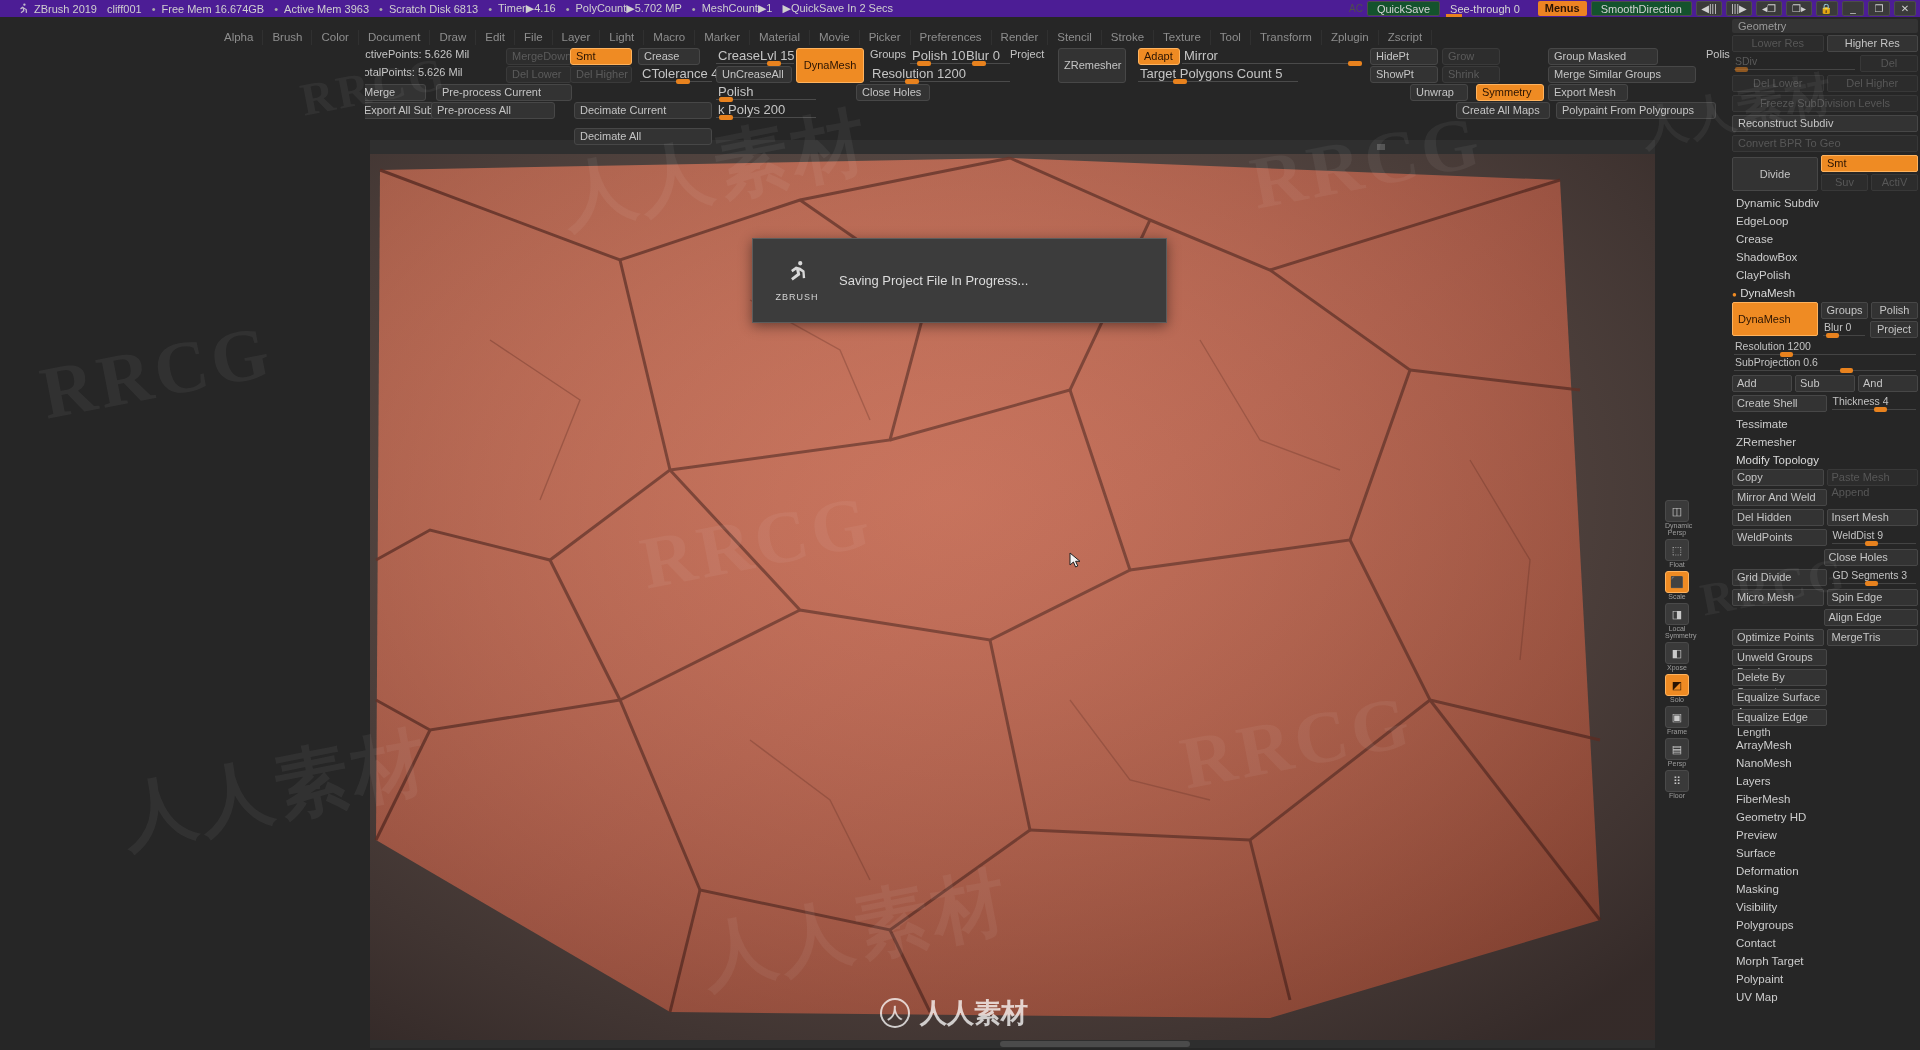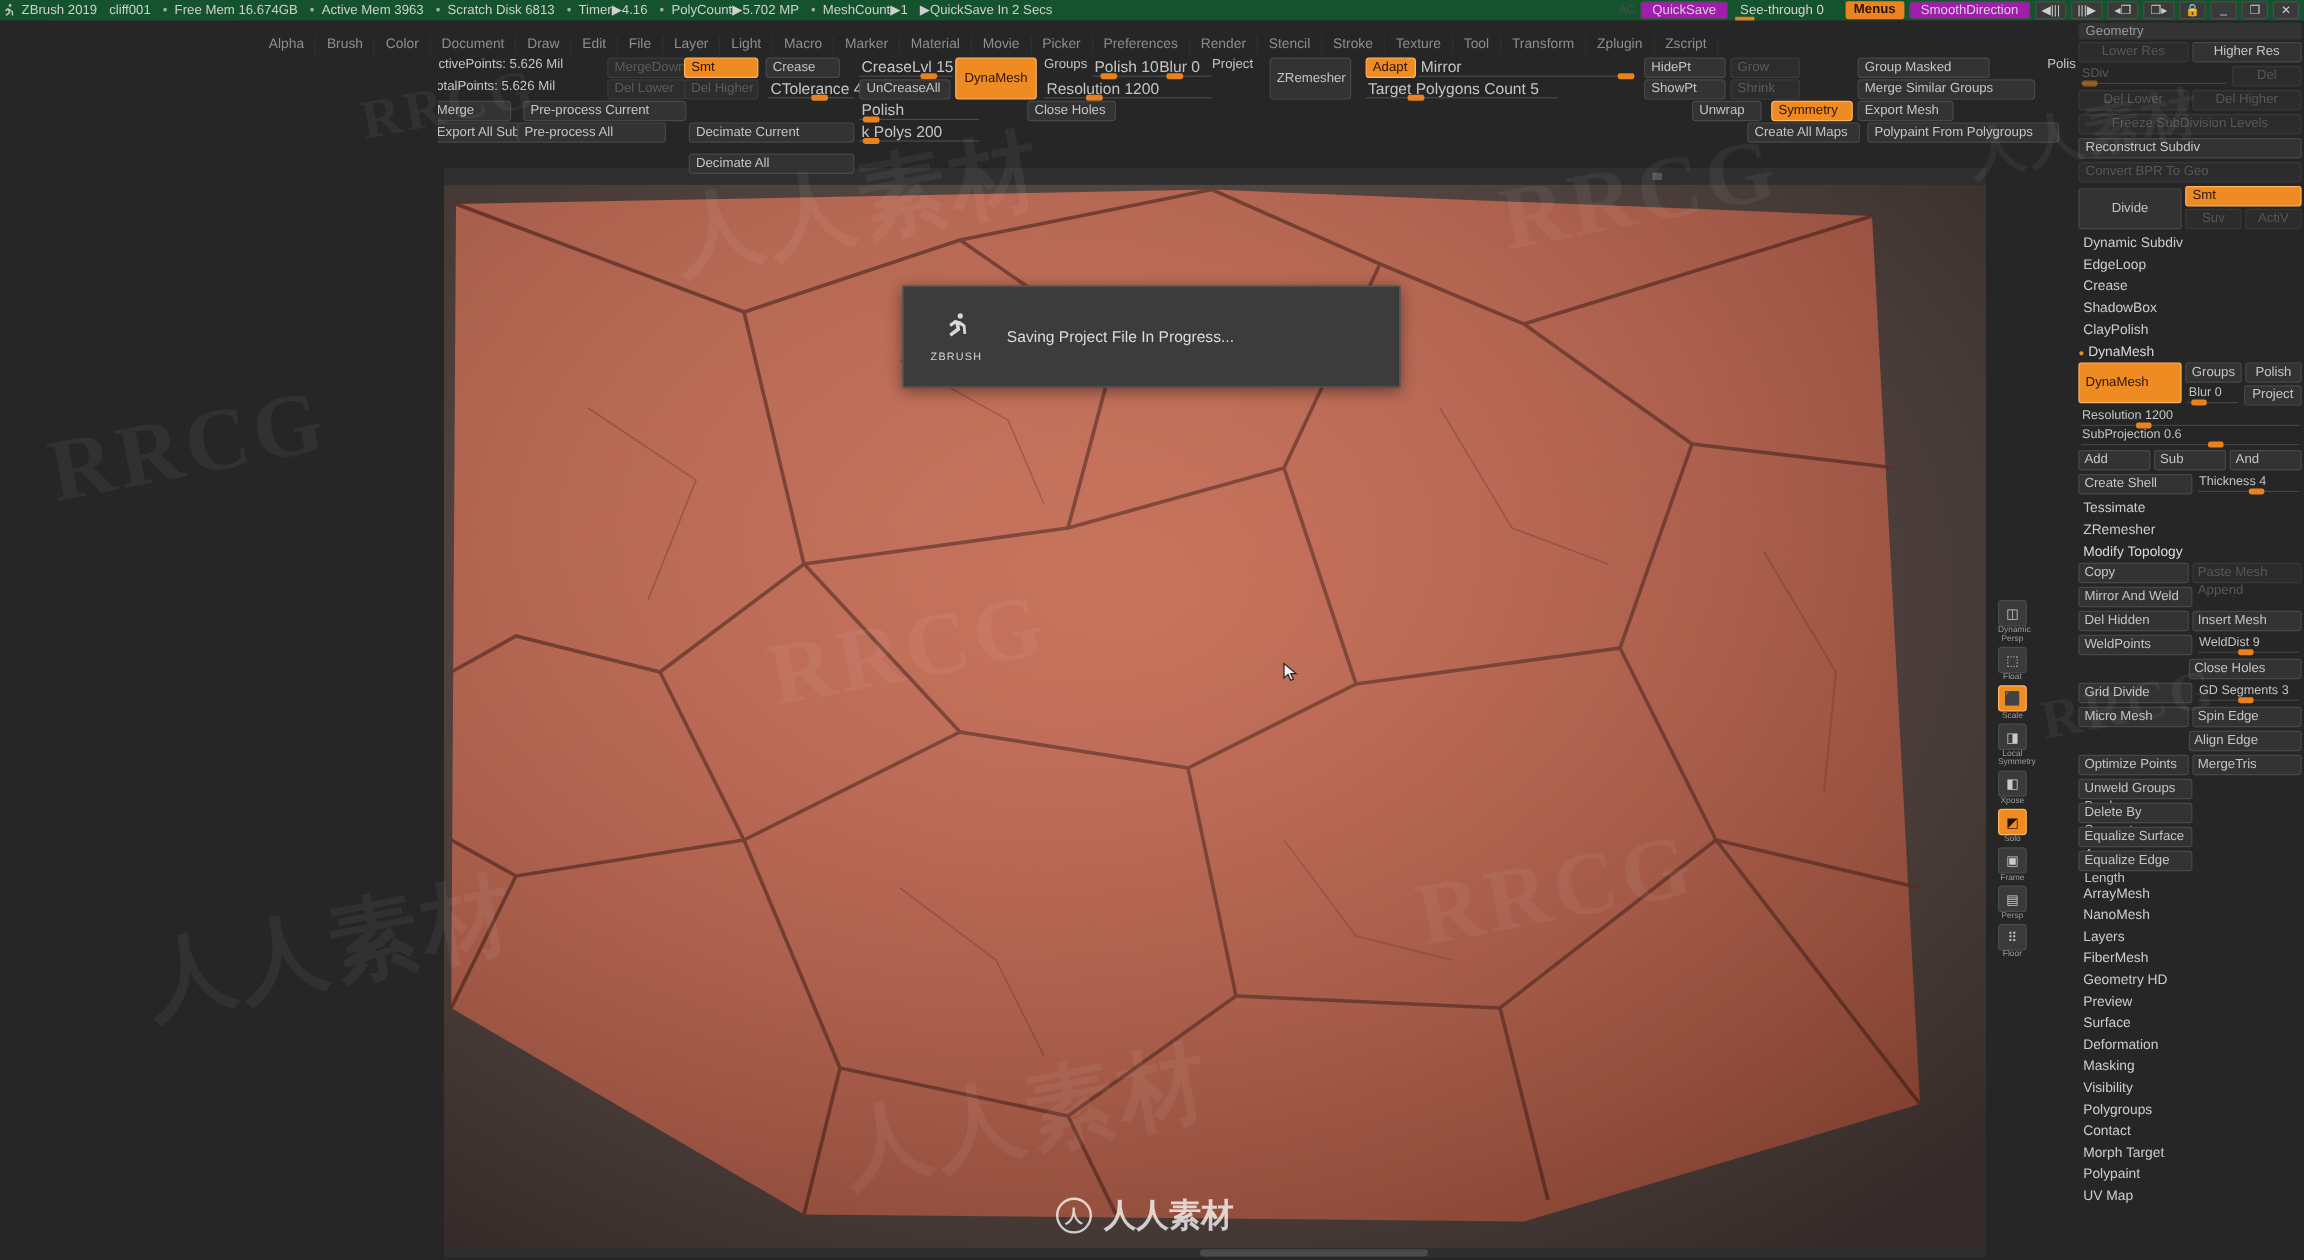--- a/index.html
+++ b/index.html
@@ -24,28 +24,28 @@
             letter-spacing:-1px; z-index:70; pointer-events:none;}
   .wm-bottom { position:absolute; left:880px; top:995px; z-index:70; pointer-events:none;
                display:flex; align-items:center; gap:10px; color:rgba(255,255,255,0.75);
                font-size:27px; font-family:"DejaVu Sans",sans-serif; font-weight:bold;}
   .wm-bottom .circ { width:30px; height:30px; border-radius:50%;
         border:2px solid rgba(255,255,255,0.75); display:flex;
         align-items:center; justify-content:center; font-size:15px;}
 
   
   .statusbar { position:absolute; left:0; top:0; width:1920px; height:17px;
-        background:#14532d; display:flex; align-items:center;
-        font-size:11px; color:#cfcfcf; z-index:40; padding-left:0; gap:0px;}
+        background:#4c1d95; display:flex; align-items:center;
+        font-size:11px; color:#cfcfcf; z-index:40; padding-left:16px; gap:0px;}
   .statusbar .runner { width:14px; height:14px; margin-right:4px; opacity:.85; }
   .statusbar .seg { margin-right:10px; white-space:nowrap; }
   .statusbar .dot { color:#aaa; margin-right:6px; }
   .topright { position:absolute; right:4px; top:0px; height:17px;
         display:flex; align-items:center; gap:4px; z-index:45; }
-  .tr-btn { background:#a21caf; border:1px solid #4c4c4c; border-radius:2px;
+  .tr-btn { background:#14532d; border:1px solid #4c4c4c; border-radius:2px;
         padding:1px 9px; font-size:11px; color:#d4d4d4; height:15px; line-height:13px;}
   .tr-slider { position:relative; padding:1px 14px 1px 6px; font-size:11px; color:#d4d4d4; }
   .tr-slider .bar { position:absolute; left:2px; bottom:-1px; width:16px; height:3px; background:#e8821e;}
   .tr-orange { background:#ec8323; color:#2a1403; border-radius:2px; padding:1px 7px;
         font-size:11px; height:15px; line-height:13px; font-weight:bold;}
   .tr-icon { width:26px; height:15px; background:#3a3a3a; border:1px solid #4c4c4c;
         border-radius:2px; display:flex; align-items:center; justify-content:center;
         font-size:10px; color:#cfcfcf; }
   .tr-sq { width:22px; height:15px; background:#3a3a3a; border:1px solid #4c4c4c;
         border-radius:2px; display:flex; align-items:center; justify-content:center;

